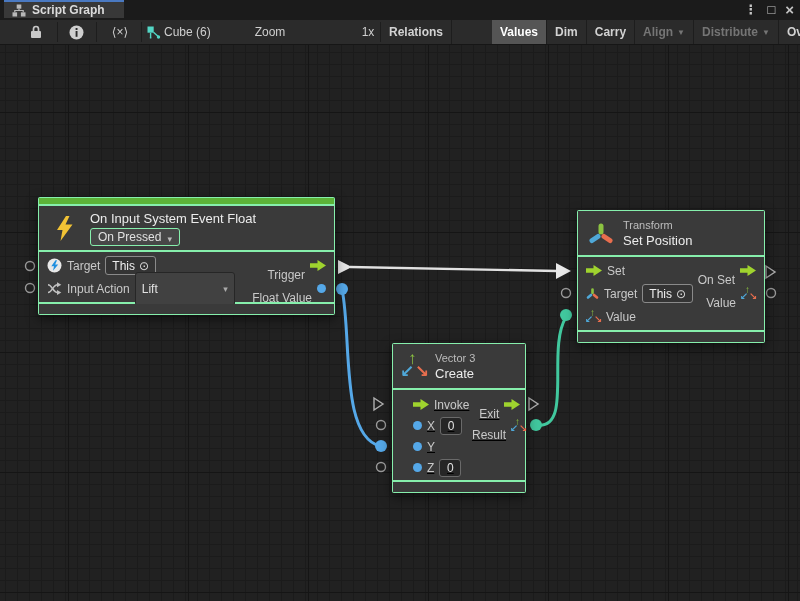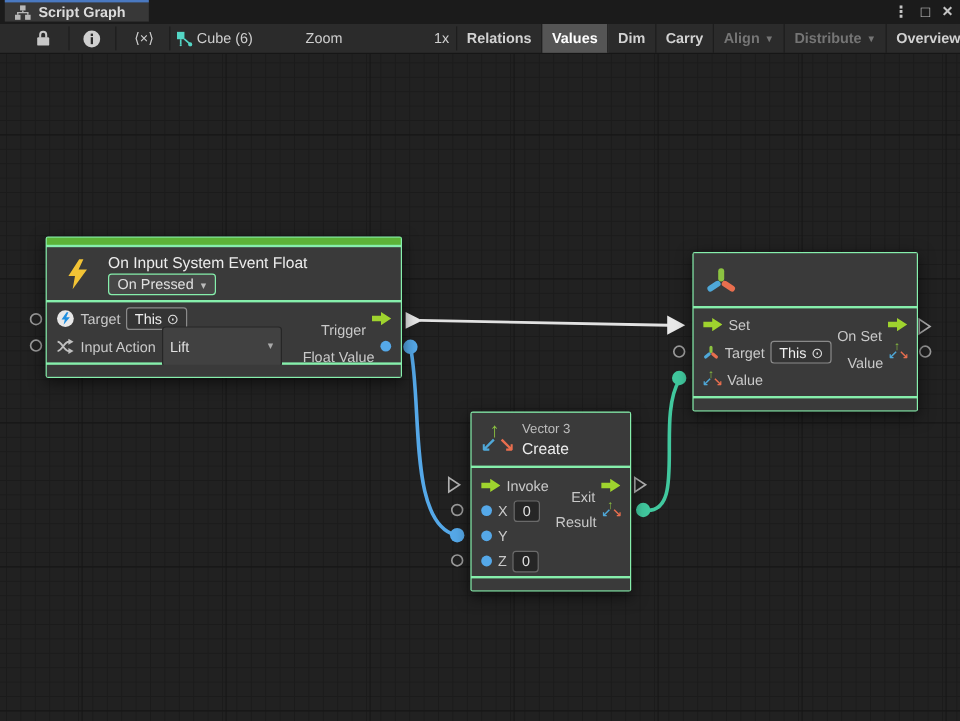--- a/index.html
+++ b/index.html
@@ -25,21 +25,21 @@
   }
   .tb-abs{position:absolute;top:0;height:24px;display:flex;align-items:center;justify-content:center;}
   .tb-sep{position:absolute;top:2px;width:1px;height:20px;background:#1d1d1d;}
   #tb-right{
     position:absolute;left:381px;top:0;height:24px;right:0;display:flex;align-items:stretch;
   }
   .tb-btn{
     display:flex;align-items:center;gap:4px;padding:0 8px;border-right:1px solid #1d1d1d;
     color:#d2d2d2;white-space:nowrap;font-size:12px;font-weight:bold;
   }
-  .tb-btn.active{background:#555555;color:#ffffff;}
+  .tb-btn.active{background:#555555;color:#ffffff;margin-left:40px;}
   .tb-btn.disabled{color:#757575;}
   .tb-btn:last-child{border-right:none;}
   #zoom-track{position:absolute;left:258px;top:31px;width:92px;height:2px;background:#6e6e6e;border-radius:1px;}
   #zoom-handle{position:absolute;left:345px;top:26px;width:11px;height:11px;border-radius:50%;background:#9a9a9a;}
   
   #canvas{
     position:absolute;left:0;top:45px;width:800px;height:556px;
     background-color:#212121;
     background-image:
       linear-gradient(#151515 1px,transparent 1px),
@@ -100,21 +100,21 @@
   .vec-lg .dr{left:14px;top:10px;}
   
   #node-event{left:38px;top:197px;width:295px;}
   #node-event .row{height:23px;}
   #node-event .body{padding:2px 0;}
   #node-transform{left:577px;top:210px;width:186px;}
   #node-transform .row{height:23px;}
   #node-transform .body{padding:2px 0;}
   #node-vector{left:392px;top:343px;width:132px;}
   #node-vector .row{height:21px;}
-  #node-vector .body{padding:4px 0 2px 0;}
+  #node-vector .body{padding:4px 0 2px 12px;text-decoration:underline;}
   .right-label{color:#c9c9c9;margin-top:19px;}
 </style>
 </head>
 <body>
 
 <div id="titlebar">
   <div id="tab">
     <svg width="14" height="13" viewBox="0 0 14 13">
       <rect x="4.7" y="0.5" width="4.6" height="4.2" fill="#b8b8b8"></rect>
       <rect x="0.5" y="8.3" width="4.6" height="4.2" fill="#b8b8b8"></rect>
@@ -284,20 +284,24 @@
 
 <div class="node" id="node-transform">
   <div class="hdr">
     <svg width="26" height="26" viewBox="0 0 26 26">
       <g stroke-linecap="round" stroke-width="5" fill="none">
         <line x1="13" y1="6" x2="13" y2="12" stroke="#8cc341"></line>
         <line x1="10" y1="16.5" x2="4" y2="20.5" stroke="#4fa8d8"></line>
         <line x1="16" y1="16.5" x2="22" y2="20.5" stroke="#e86e4e"></line>
       </g>
     </svg>
+    <div class="hdr-text">
+      <div class="hdr-type">Transform</div>
+      <div class="hdr-title">Set Position</div>
+    </div>
   </div>
   <div class="body">
     <div class="row">
       <svg class="flow" width="16" height="11" viewBox="0 0 16 11">
         <path d="M0,3.2 h7.5 V0 L16,5.5 7.5,11 V7.8 H0 z" fill="#9fd32e"></path>
       </svg>
       <span>Set</span>
       <span class="spacer"></span>
       <span class="right-label">On Set</span>
       <svg class="flow" width="16" height="11" viewBox="0 0 16 11">

